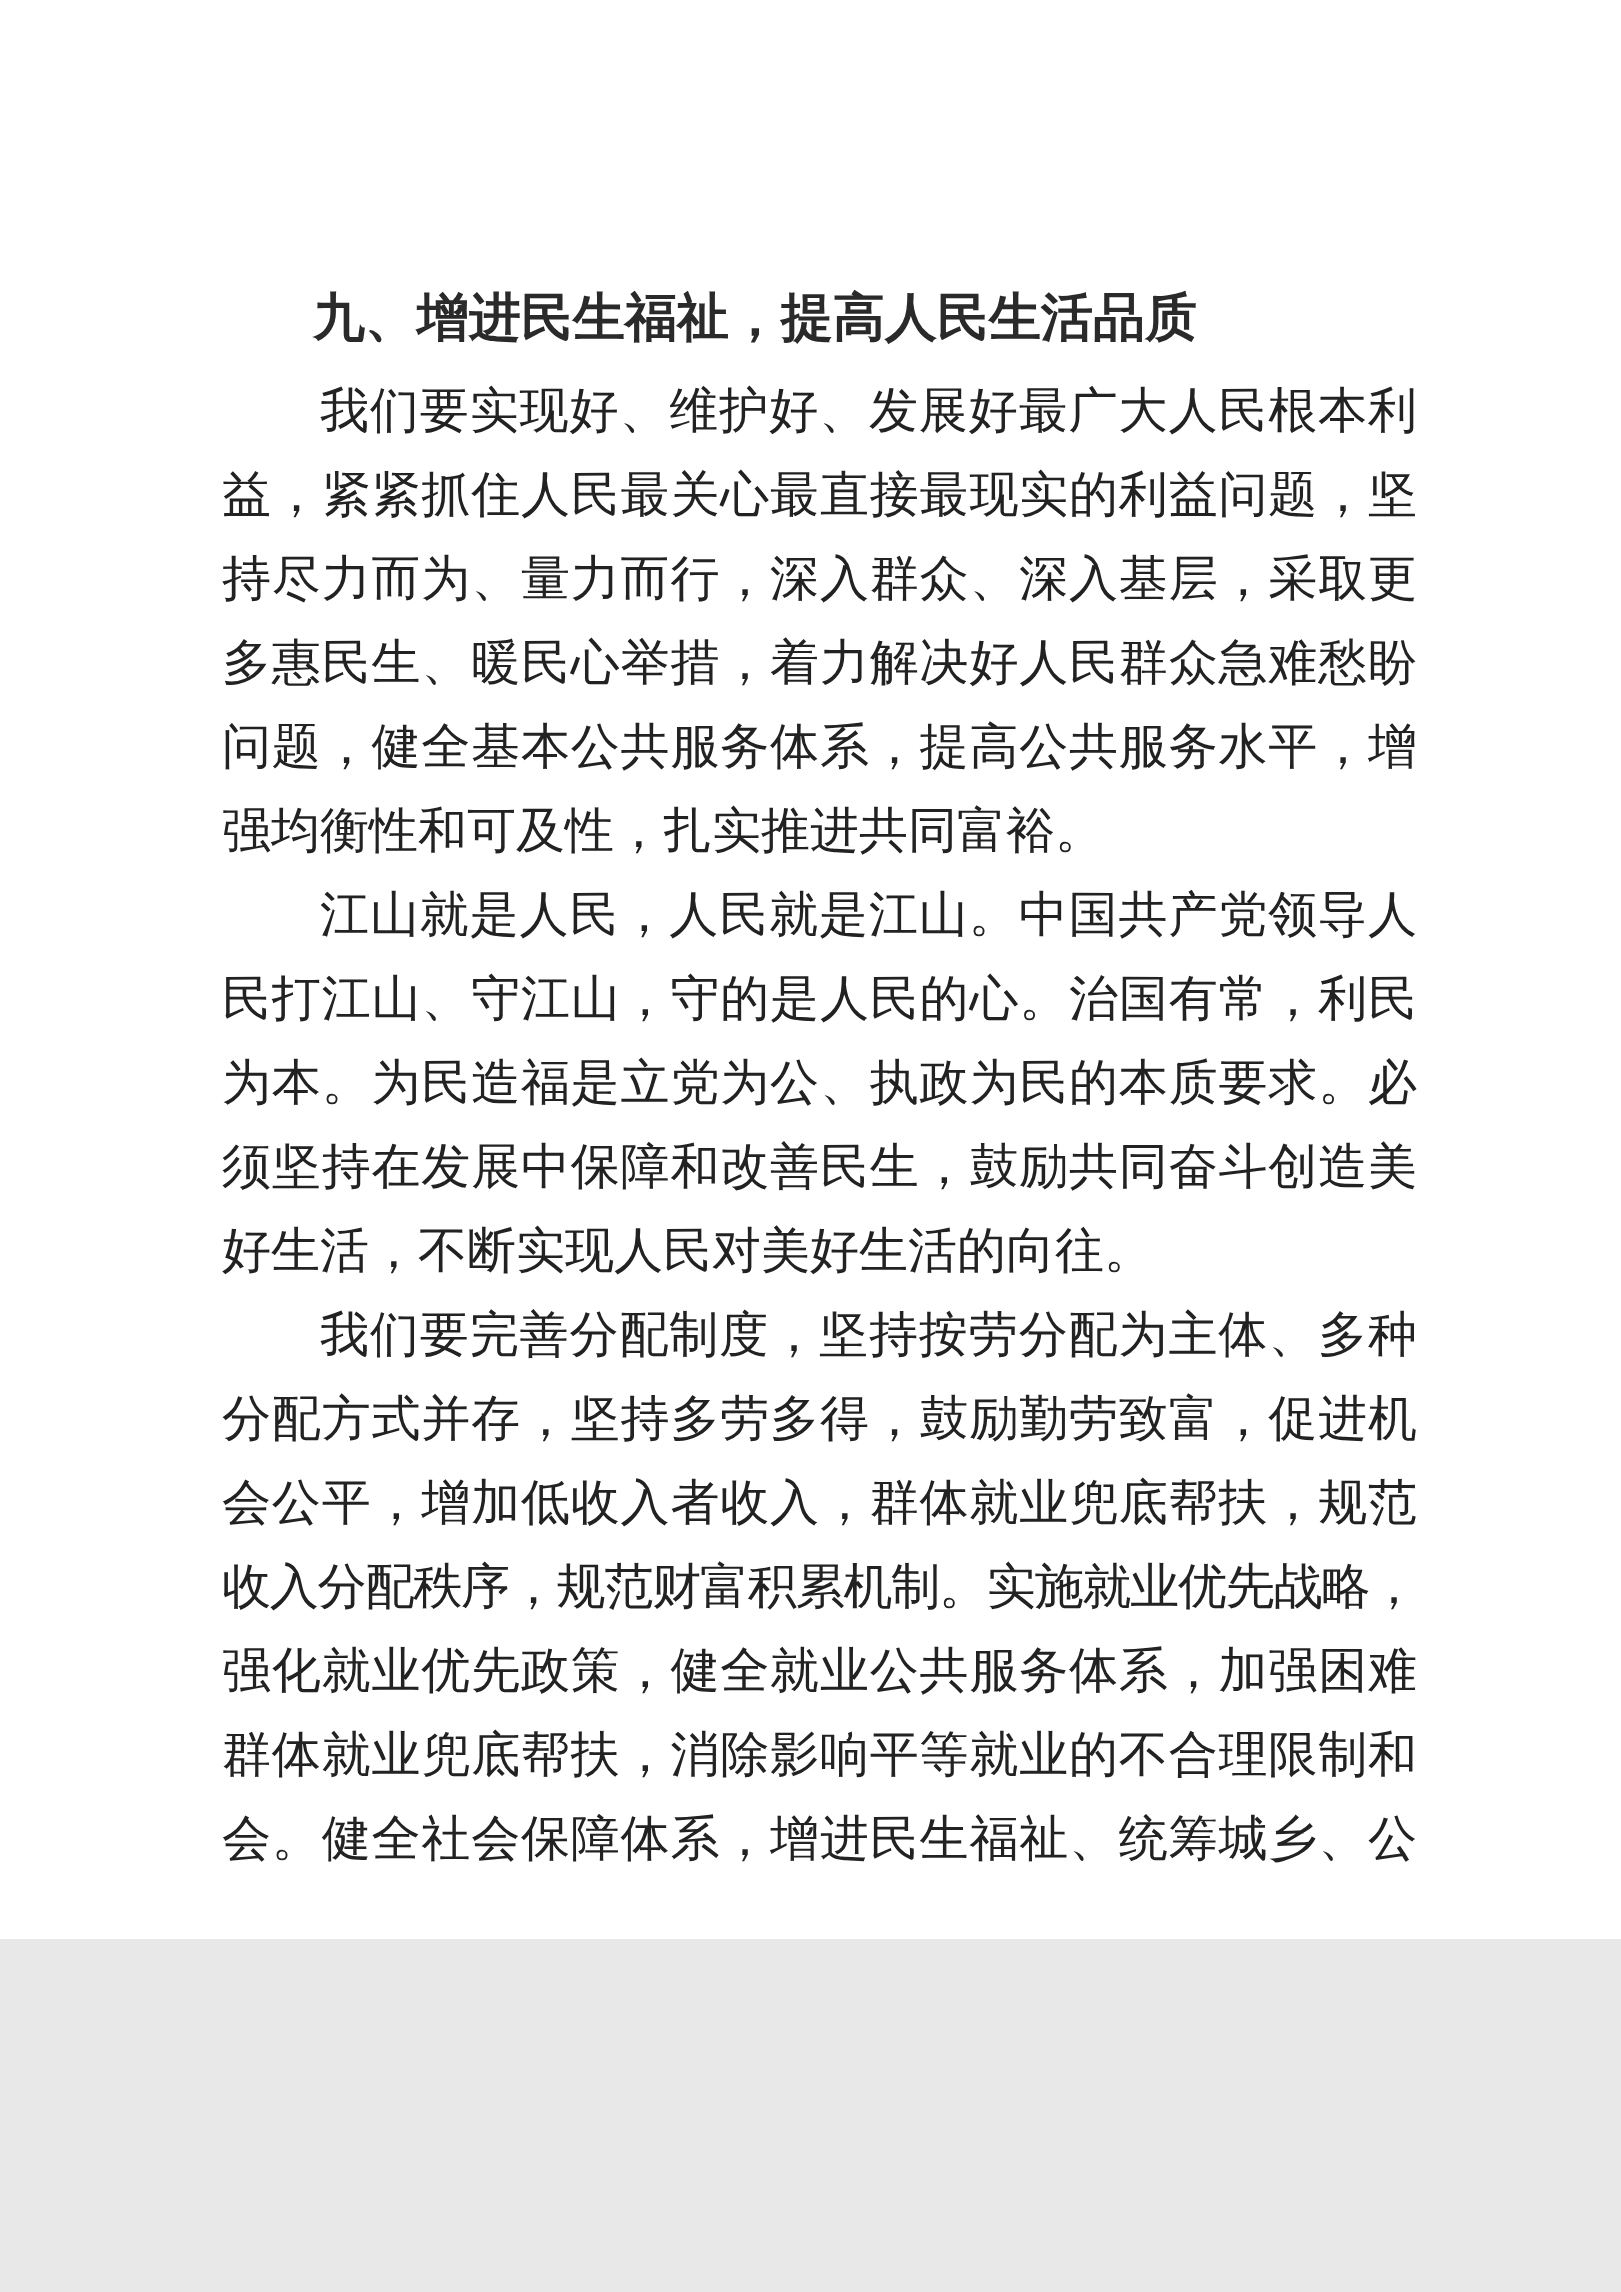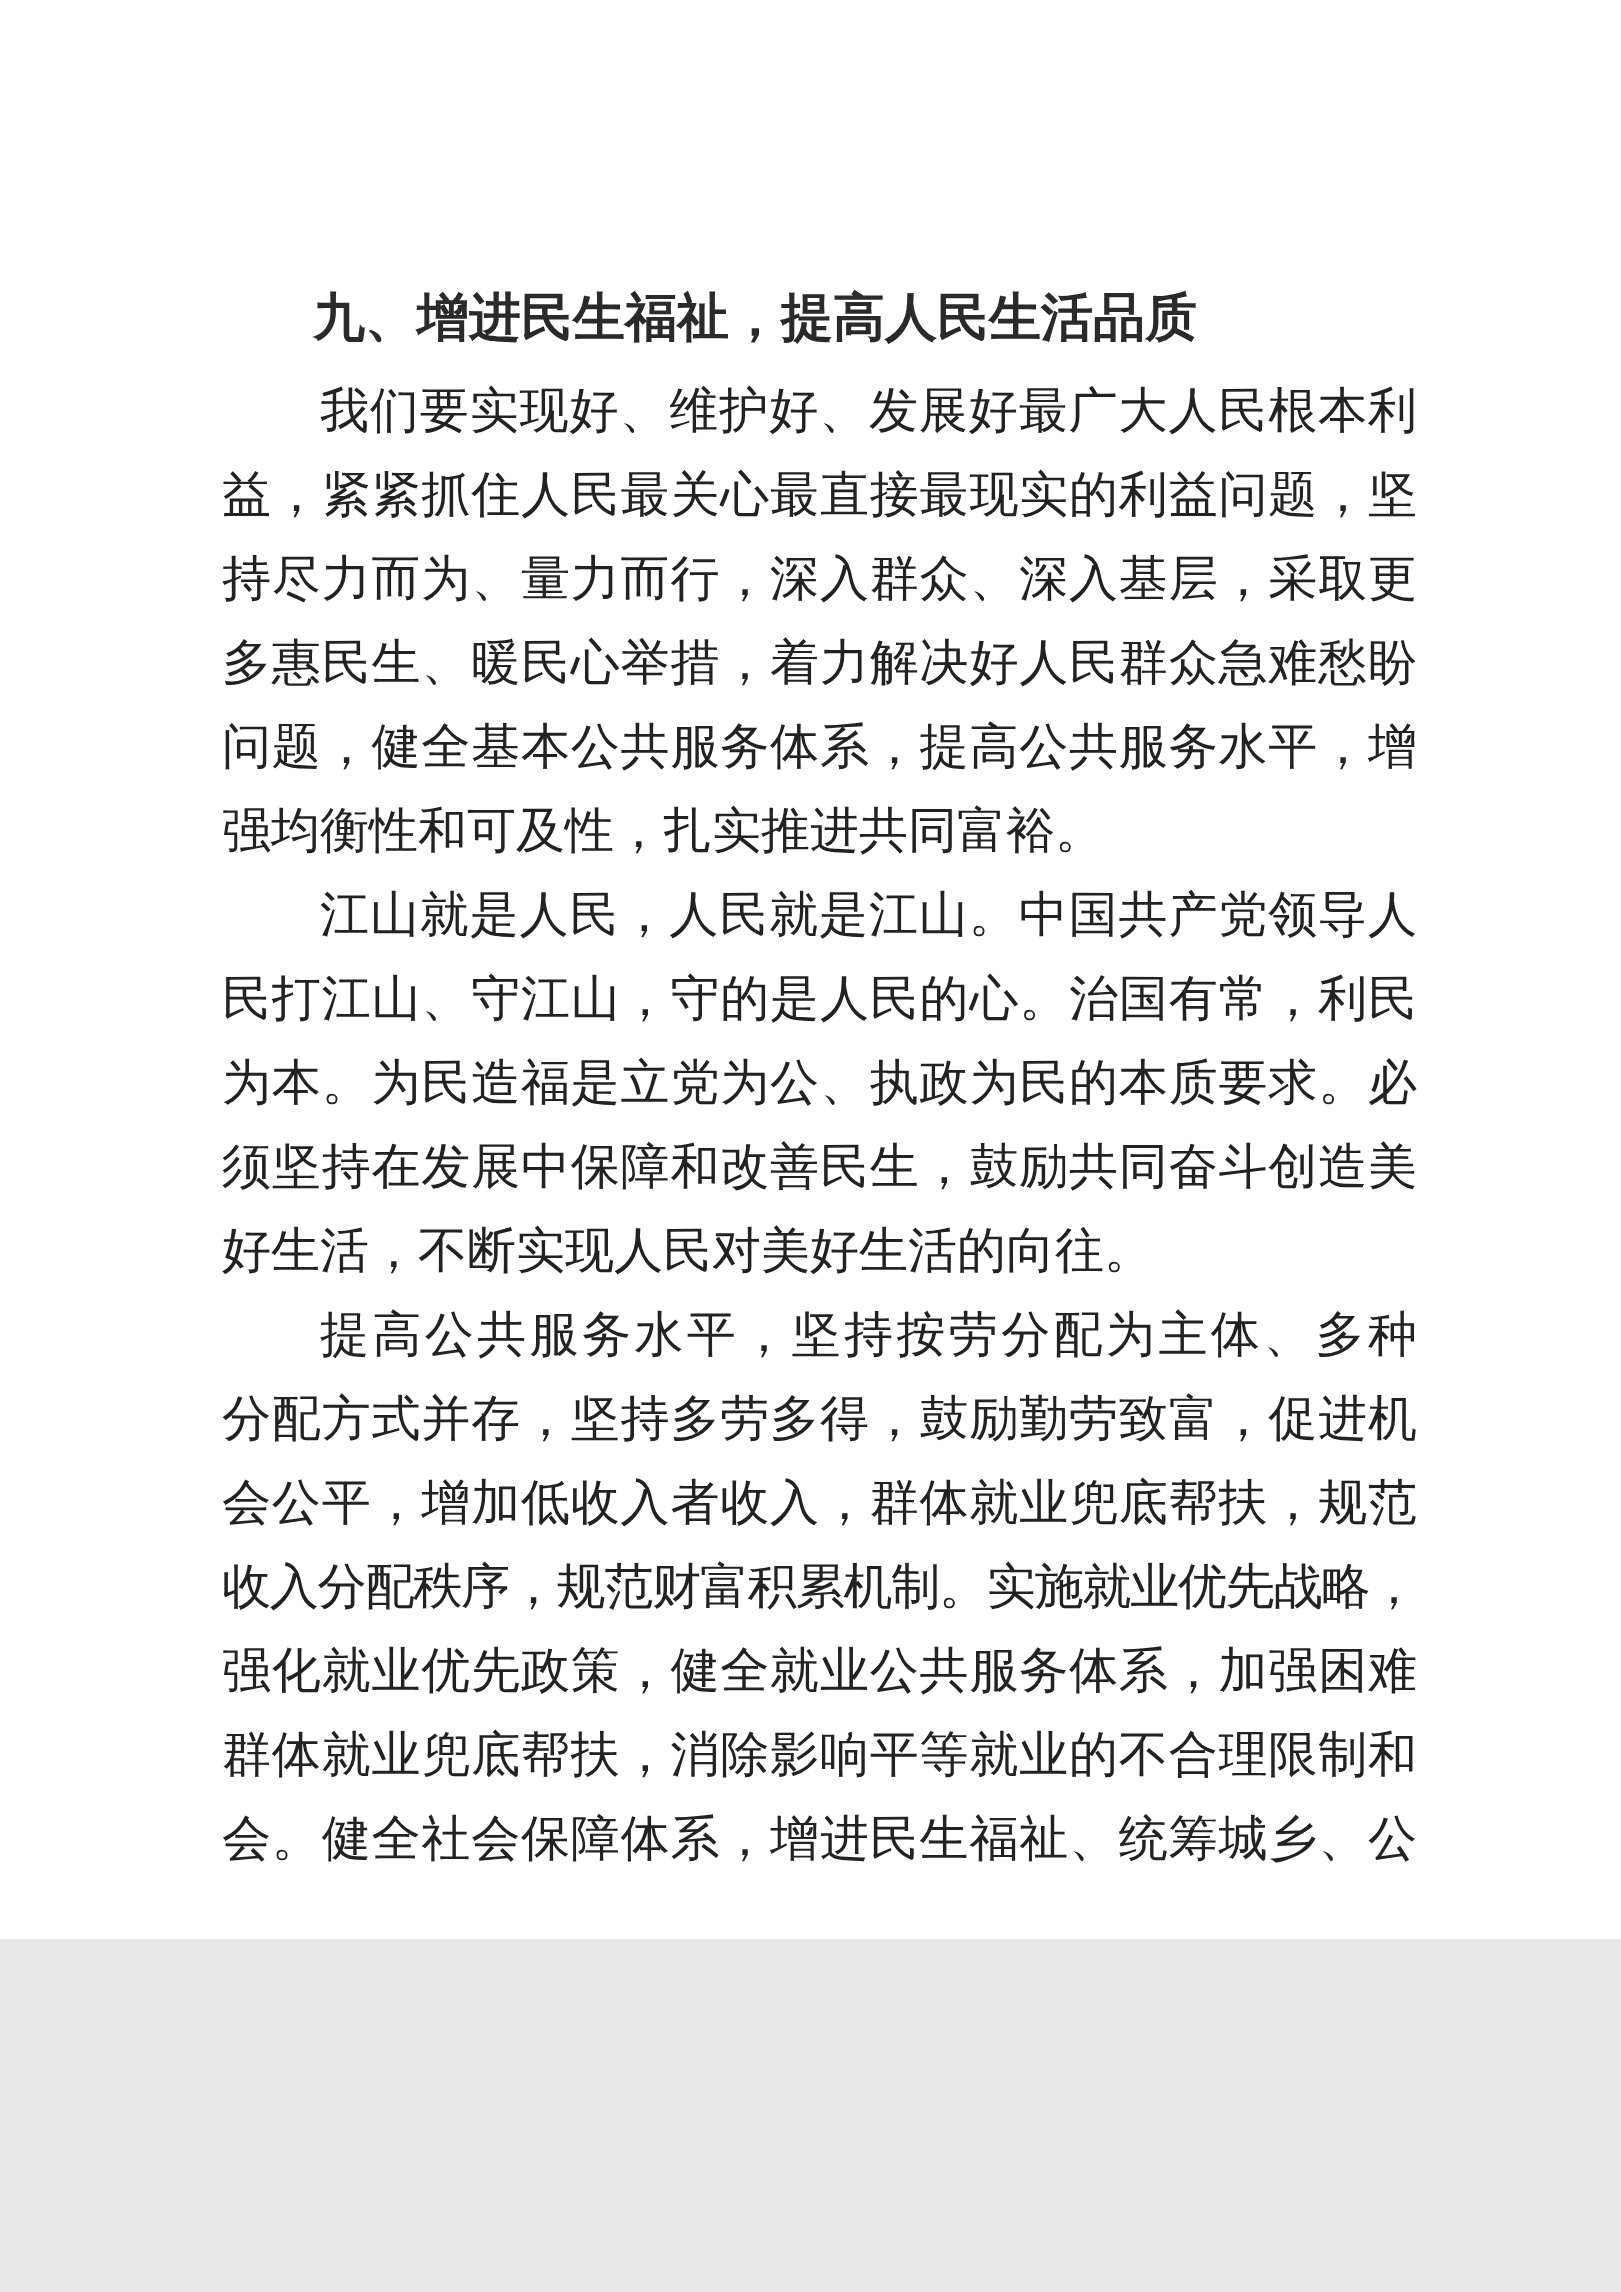--- a/index.html
+++ b/index.html
@@ -69,21 +69,21 @@
           <div class="line end">强均衡性和可及性，扎实推进共同富裕。</div>
         </div>
         <div class="paragraph">
           <div class="line indent">江山就是人民，人民就是江山。中国共产党领导人</div>
           <div class="line">民打江山、守江山，守的是人民的心。治国有常，利民</div>
           <div class="line">为本。为民造福是立党为公、执政为民的本质要求。必</div>
           <div class="line">须坚持在发展中保障和改善民生，鼓励共同奋斗创造美</div>
           <div class="line end">好生活，不断实现人民对美好生活的向往。</div>
         </div>
         <div class="paragraph">
-          <div class="line indent">提高公共服务水平，坚持按劳分配为主体、多种</div>
+          <div class="line indent">我们要完善分配制度，坚持按劳分配为主体、多种</div>
           <div class="line">分配方式并存，坚持多劳多得，鼓励勤劳致富，促进机</div>
           <div class="line">会公平，增加低收入者收入，群体就业兜底帮扶，规范</div>
           <div class="line squeeze">收入分配秩序，规范财富积累机制。实施就业优先战略，</div>
           <div class="line">强化就业优先政策，健全就业公共服务体系，加强困难</div>
           <div class="line">群体就业兜底帮扶，消除影响平等就业的不合理限制和</div>
           <div class="line">会。健全社会保障体系，增进民生福祉、统筹城乡、公</div>
         </div>
       </div>
   </div>
   <div class="page-number">21</div>

